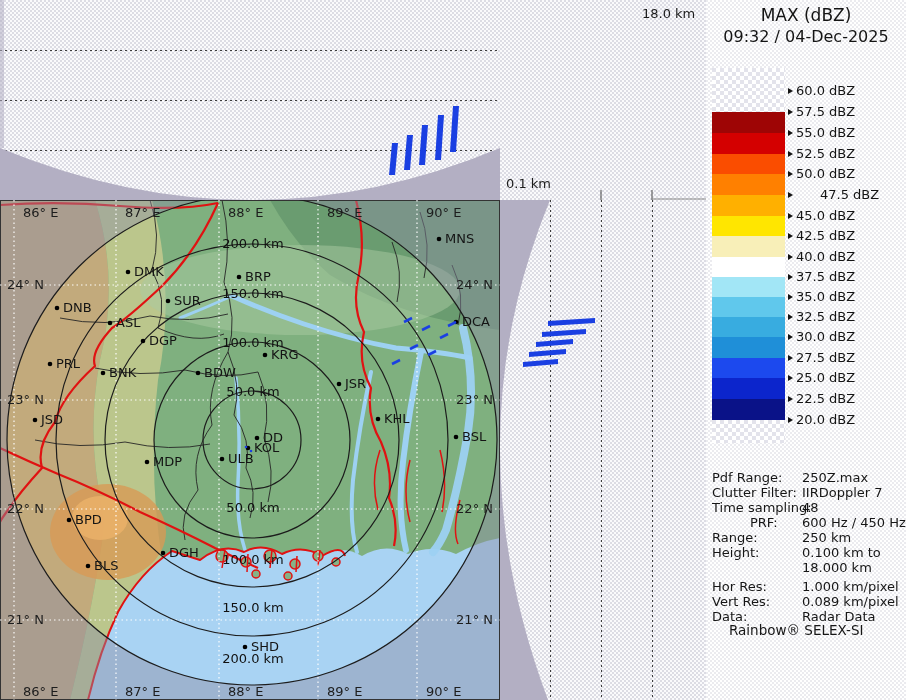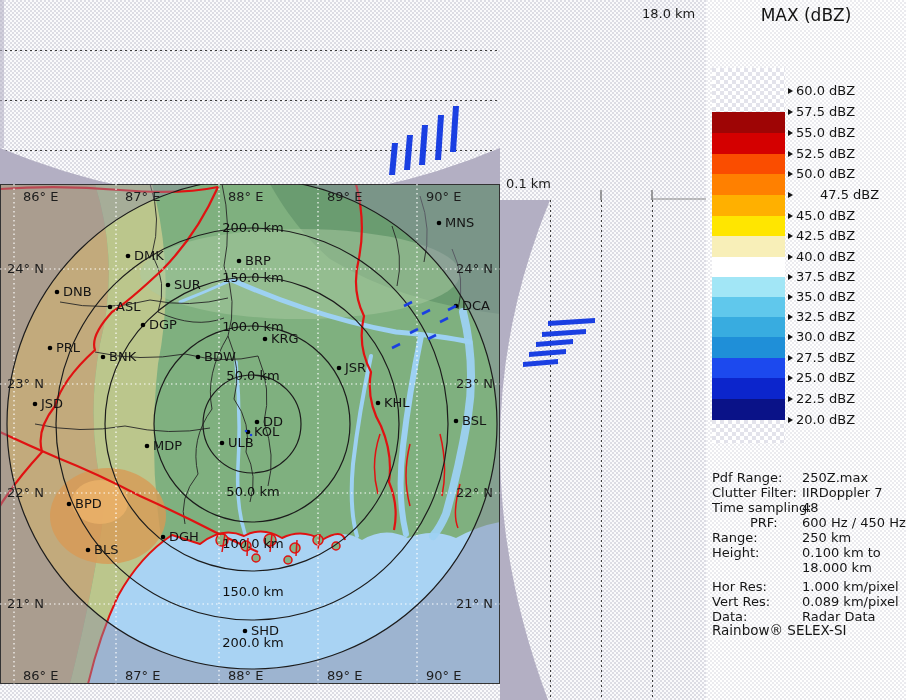--- a/index.html
+++ b/index.html
@@ -10,38 +10,38 @@
   
   #top-panel{left:0;top:0;width:500px;height:200px;}
   #corner{left:500px;top:0;width:206px;height:200px;}
   #right-panel{left:500px;top:200px;width:200px;height:500px;}
   .hdot{position:absolute;left:0;width:500px;height:1px;
         background-image:repeating-linear-gradient(90deg,#3c3c3c 0 2px,transparent 2px 5px);}
   .vdot{position:absolute;top:0;width:1px;height:500px;
         background-image:repeating-linear-gradient(180deg,#3c3c3c 0 2px,transparent 2px 5px);}
   .axis-label{position:absolute;font-size:13px;color:#1c1c1c;white-space:nowrap;}
   
-  #map-wrap{left:0;top:184px;width:436px;height:500px;}
+  #map-wrap{left:0;top:200px;width:436px;height:500px;}
   #map-svg text{font-family:"DejaVu Sans",sans-serif;font-size:13px;fill:#141414;}
   #map-svg text.geolabel{fill:#1d1d1d;}
   #map-svg text.ringlabel{fill:#101010;}
   
   #legend{left:706px;top:0;width:200px;height:700px;
           background:repeating-conic-gradient(#ffffff 0% 25%, #ebebef 0% 50%) 0 0/4px 4px;}
   .leg-title{position:absolute;left:0;top:5px;width:200px;text-align:center;font-size:17px;color:#141414;}
   .leg-time{position:absolute;left:0;top:27px;width:200px;text-align:center;font-size:16px;color:#141414;}
   .leg-station{position:absolute;left:0;top:49px;width:200px;text-align:center;font-size:16px;color:#141414;}
   .swatch{position:absolute;left:6px;width:73px;}
   .checker-white{background:repeating-conic-gradient(#ffffff 0% 25%, #e3e3eb 0% 50%) 0 0/8px 8px;}
   .scale-label{position:absolute;left:90px;height:14px;font-size:13px;color:#141414;white-space:nowrap;}
   .scale-arrow{position:absolute;left:82px;width:0;height:0;
                border-left:5px solid #141414;border-top:3px solid transparent;border-bottom:3px solid transparent;}
   .info-label{position:absolute;left:6px;font-size:13px;color:#161616;white-space:nowrap;}
   .info-value{position:absolute;left:96px;font-size:13px;color:#161616;white-space:nowrap;}
-  #brand{position:absolute;left:6px;top:622px;font-size:13.5px;color:#161616;}
+  #brand{position:absolute;left:6px;top:622px;font-size:13.5px;color:#161616;padding-left:17px;}
 </style>
 </head>
 <body>
 
 <div id="app">
 
   <div id="top-panel" class="abs">
     <div class="hdot" style="top:50px"></div>
     <div class="hdot" style="top:100px"></div>
     <div class="hdot" style="top:150px"></div>
@@ -290,20 +290,21 @@
           <line x1="428" y1="155" x2="436" y2="151" stroke="#1a3fe2" stroke-width="2.6"></line>
           <line x1="392" y1="164" x2="400" y2="160" stroke="#1a3fe2" stroke-width="2.6"></line>
           <circle cx="246" cy="247" r="1.3" fill="#1a3fe2"></circle>
           <circle cx="251" cy="251" r="1.3" fill="#1a3fe2"></circle>
         </g>
       </svg>
   </div>
 
   <div id="legend" class="abs">
     <div class="leg-title">MAX (dBZ)</div>
+    <div class="leg-time">09:32 / 04-Dec-2025</div>
     <div id="scale-rows">
         <div class="swatch checker-white" style="top: 68px; height: 23px;"></div>
         <div class="scale-arrow" style="top: 88px;"></div>
         <div class="scale-label" style="top: 83px;">60.0 dBZ</div>
         <div class="swatch checker-white" style="top: 91px; height: 21px;"></div>
         <div class="scale-arrow" style="top: 109px;"></div>
         <div class="scale-label" style="top: 104px;">57.5 dBZ</div>
         <div class="swatch" style="background: rgb(158, 5, 5); top: 112px; height: 21px;"></div>
         <div class="scale-arrow" style="top: 130px;"></div>
         <div class="scale-label" style="top: 125px;">55.0 dBZ</div>

